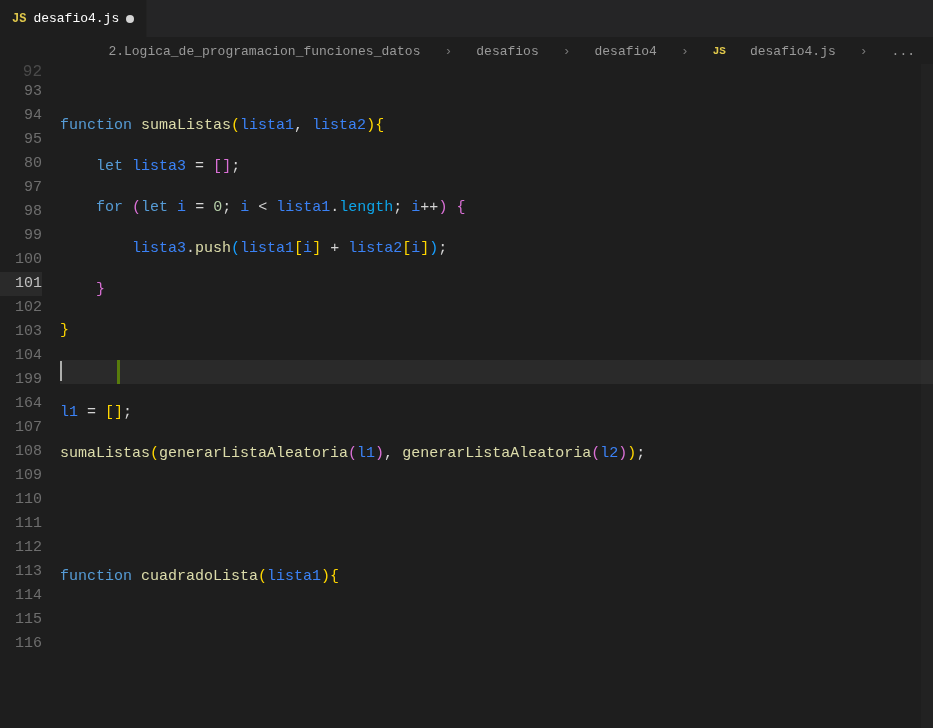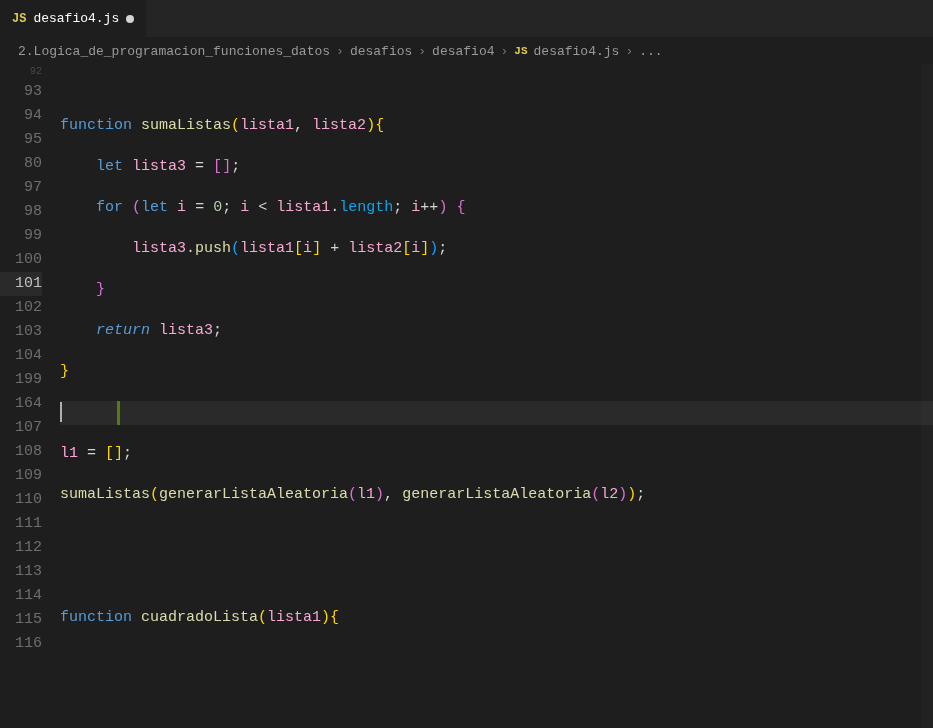--- a/index.html
+++ b/index.html
@@ -34,26 +34,27 @@
     font-weight: bold;
     font-size: 12px;
   }
   .dirty-dot {
     width: 8px; height: 8px; border-radius: 50%;
     background: #d4d4d4;
   }
   .breadcrumbs {
     display: flex;
     align-items: center;
-    gap: 6px;
+    gap: 24px;
     padding: 6px 18px;
     font-size: 13px;
     color: #999999;
     background: #1e1e1e;
     height: 26px;
+    justify-content: flex-end;
   }
   .crumb { white-space: nowrap; }
   .crumb-sep { color: #777; }
   .crumb-js-icon { color: #e0c84b; font-weight: bold; font-size: 11px; }
   .editor {
     display: flex;
     position: relative;
     height: calc(100% - 64px);
     background: #1e1e1e;
   }
@@ -64,21 +65,21 @@
     padding-right: 18px;
     user-select: none;
   }
   .code {
     flex: 1;
     white-space: pre;
   }
   .line { height: 24px; line-height: 24px; }
   .line.hl { background: #2a2a2a; }
   .gutter .line.hl { background: #2a2a2a; color: #c0c0c0; }
-  .line.faded { color: #4a4a4a; font-size:10px; height:16px; line-height:16px; }
+  .line.faded { color: #4a4a4a; font-size:16px; height:16px; line-height:16px; }
   .cursor-area {
     position: relative;
   }
   .gutter-diff {
     display: inline-block;
     width: 3px;
     height: 24px;
     background: #587c0c;
     position: absolute;
     left: 57px;
@@ -87,21 +88,21 @@
     display:inline-block;
     width:2px; height:20px;
     background:#aeafad;
     vertical-align: middle;
   }
 
   
   .kw   { color: #569cd6; }       
   .kw-i { color: #569cd6; font-style: italic; } 
   .fn   { color: #dcdcaa; }       
-  .var  { color: #f9a8d4; }       
+  .var  { color: #3b82f6; }       
   .prop { color: #0ea5e9; }       
   .num  { color: #b5cea8; }       
   .pn   { color: #d4d4d4; }       
   .br1  { color: #ffd700; }       
   .br2  { color: #da70d6; }       
   .br3  { color: #179fff; }       
   .op   { color: #d4d4d4; }       
   .ws   { white-space: pre; }
 
   .scroll-corner {
@@ -162,21 +163,20 @@
     <div class="line">116</div>
   </div>
 
   <div class="code ws">
 <div class="line faded"> </div>
 <div class="line"><span class="kw">function</span> <span class="fn">sumaListas</span><span class="br1">(</span><span class="var">lista1</span><span class="pn">,</span> <span class="var">lista2</span><span class="br1">)</span><span class="br1">{</span></div>
 <div class="line">    <span class="kw">let</span> <span class="var">lista3</span> <span class="op">=</span> <span class="br2">[</span><span class="br2">]</span><span class="pn">;</span></div>
 <div class="line">    <span class="kw">for</span> <span class="br2">(</span><span class="kw">let</span> <span class="var">i</span> <span class="op">=</span> <span class="num">0</span><span class="pn">;</span> <span class="var">i</span> <span class="op">&lt;</span> <span class="var">lista1</span><span class="pn">.</span><span class="prop">length</span><span class="pn">;</span> <span class="var">i</span><span class="op">++</span><span class="br2">)</span> <span class="br2">{</span></div>
 <div class="line">        <span class="var">lista3</span><span class="pn">.</span><span class="fn">push</span><span class="br3">(</span><span class="var">lista1</span><span class="br1">[</span><span class="var">i</span><span class="br1">]</span> <span class="op">+</span> <span class="var">lista2</span><span class="br1">[</span><span class="var">i</span><span class="br1">]</span><span class="br3">)</span><span class="pn">;</span></div>
 <div class="line">    <span class="br2">}</span></div>
-<div class="line">    <span class="kw-i">return</span> <span class="var">lista3</span><span class="pn">;</span></div>
 <div class="line"><span class="br1">}</span></div>
 <div class="line hl cursor-area"><span class="gutter-diff"></span><span class="cursor"></span></div>
 <div class="line"><span class="var">l1</span> <span class="op">=</span> <span class="br1">[</span><span class="br1">]</span><span class="pn">;</span></div>
 <div class="line"><span class="fn">sumaListas</span><span class="br1">(</span><span class="fn">generarListaAleatoria</span><span class="br2">(</span><span class="var">l1</span><span class="br2">)</span><span class="pn">,</span> <span class="fn">generarListaAleatoria</span><span class="br2">(</span><span class="var">l2</span><span class="br2">)</span><span class="br1">)</span><span class="pn">;</span></div>
 <div class="line"> </div>
 <div class="line"> </div>
 <div class="line"><span class="kw">function</span> <span class="fn">cuadradoLista</span><span class="br1">(</span><span class="var">lista1</span><span class="br1">)</span><span class="br1">{</span></div>
 
 
 

